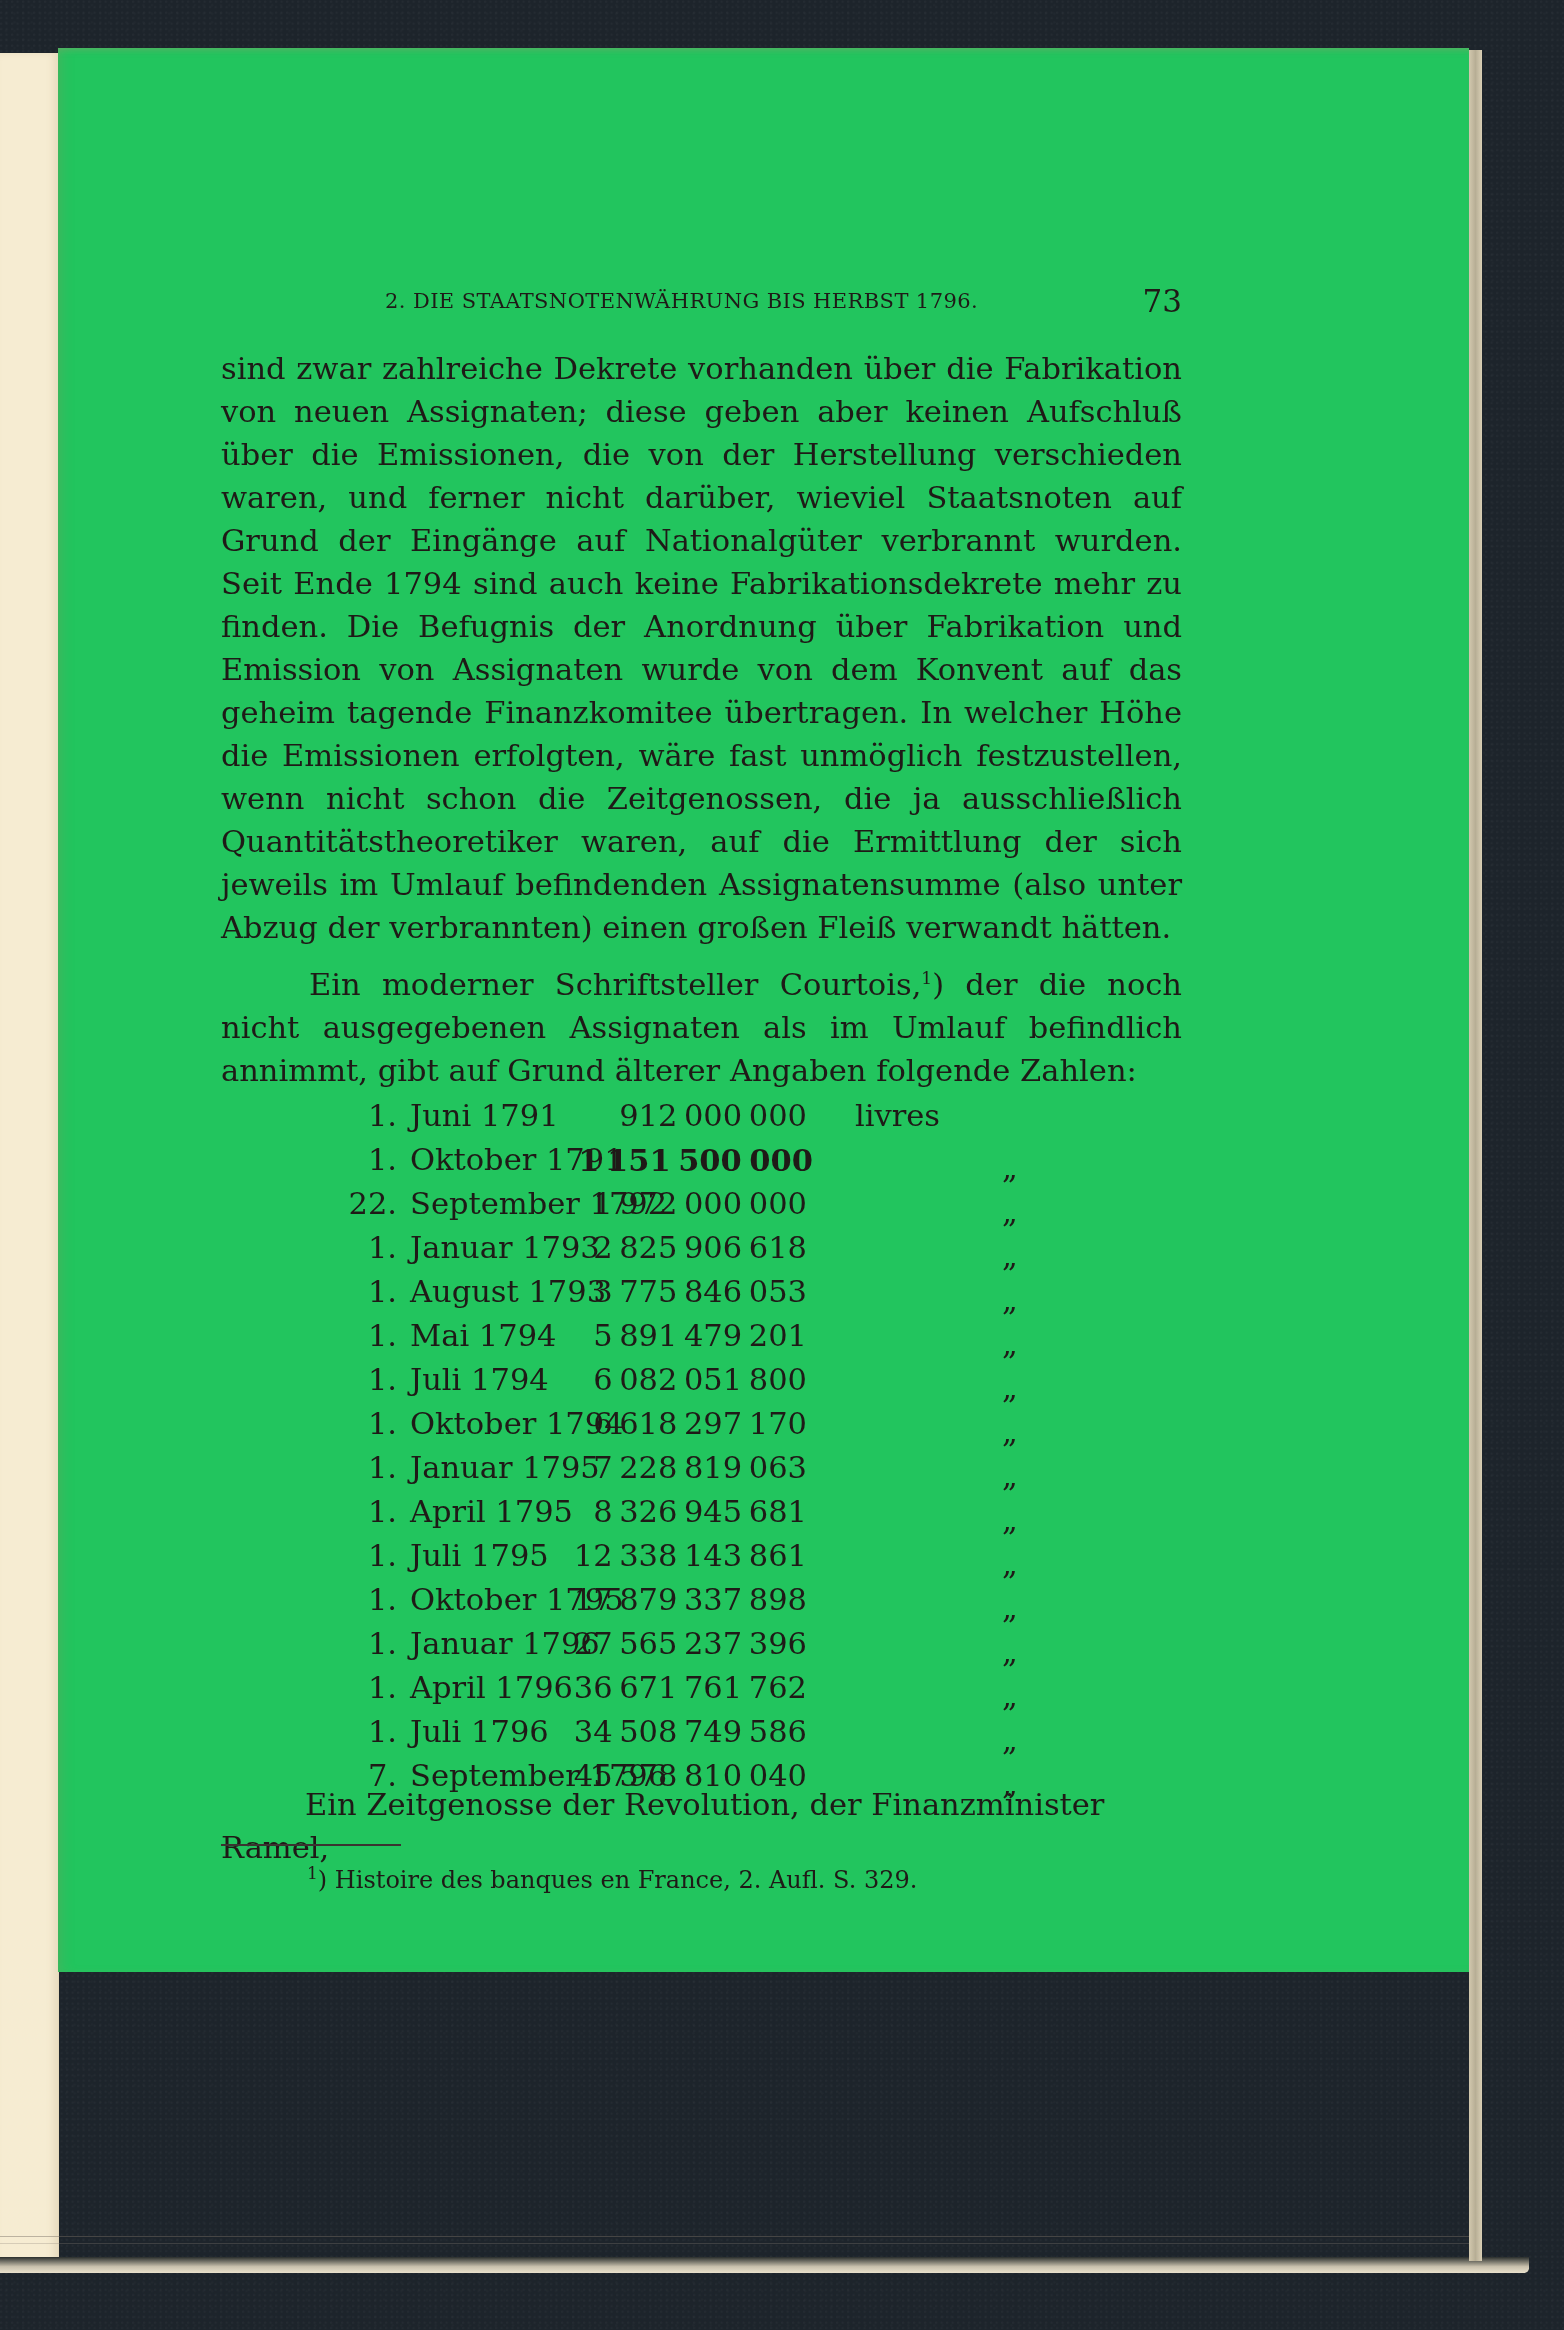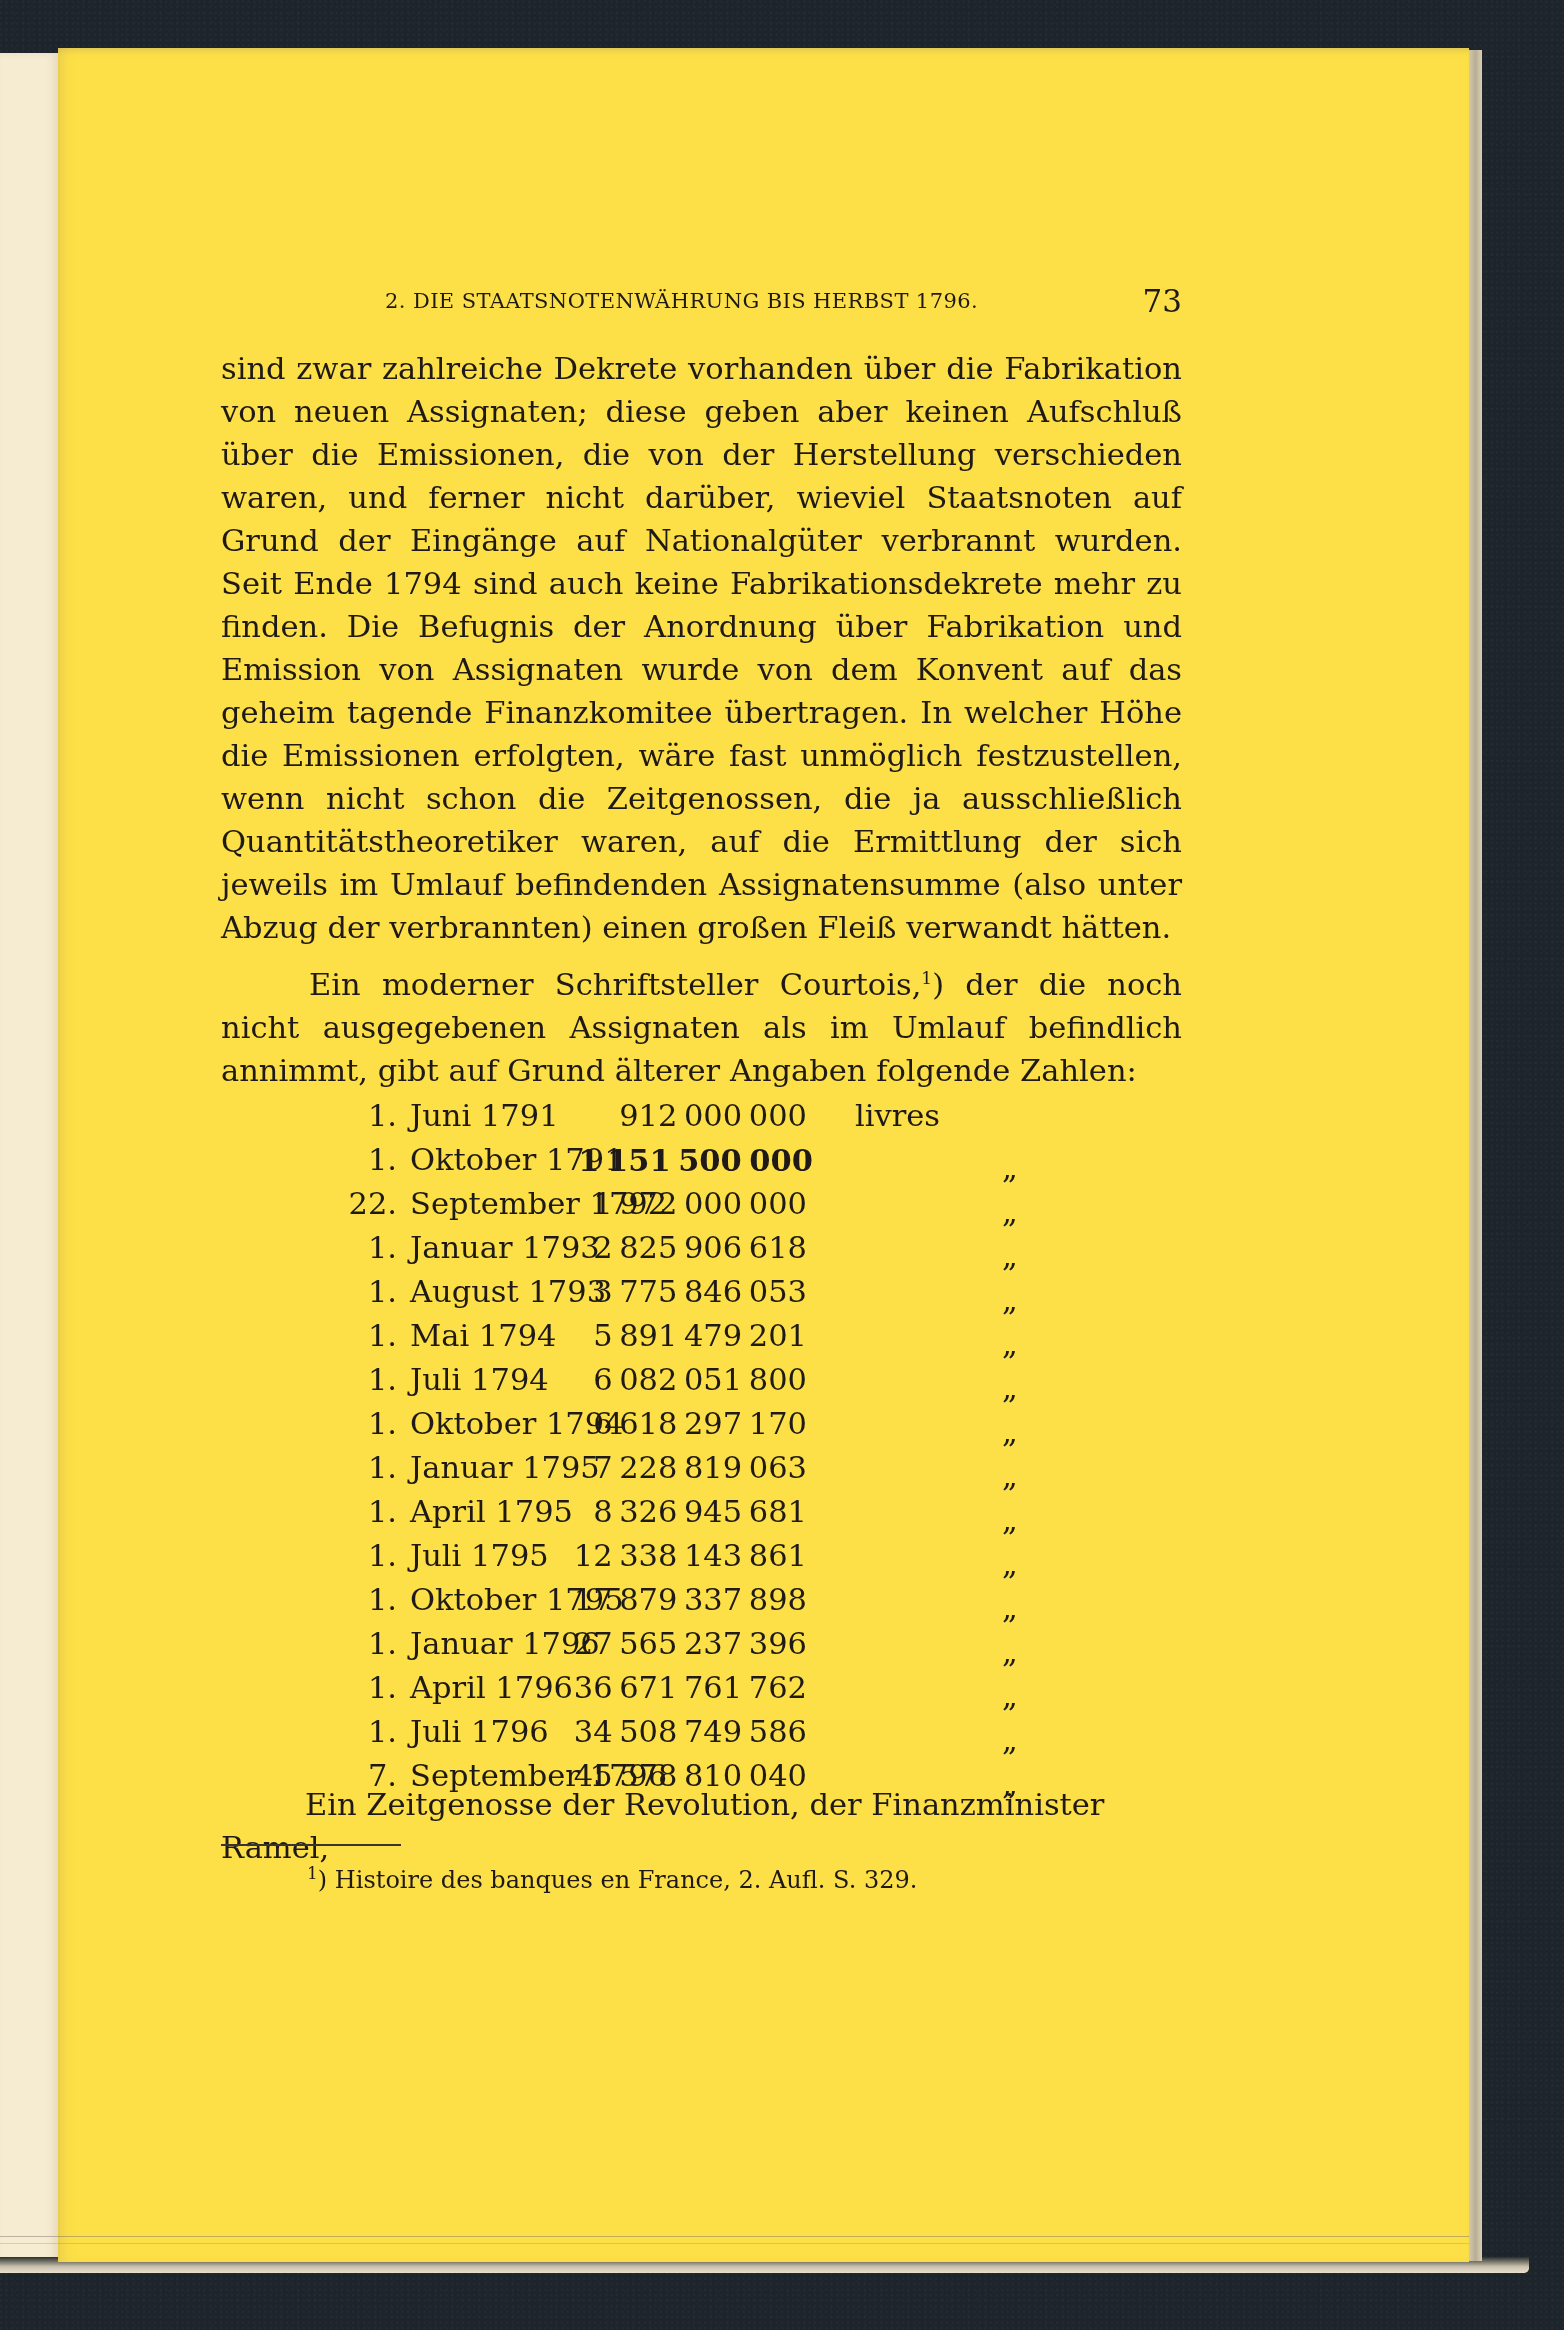--- a/index.html
+++ b/index.html
@@ -36,22 +36,22 @@
       height: 2214px;
       background: #f6ecd2;
       border-right: 1.6px solid #e4d8bb;
       box-shadow: inset -4.7px 0 7.8px rgba(150,130,90,0.15);
     }
     .page {
       position: absolute;
       left: 58px;
       top: 48px;
       width: 1411px;
-      height: 2214px;
-      background: #fde047;
+      height: 1924px;
+      background: #22c55e;
       box-shadow: inset 0 6.3px 7.8px -4.7px rgba(170,150,110,0.4), inset 9.4px 0 12.5px -6.3px rgba(160,140,100,0.25);
     }
     .page-edge-right {
       position: absolute;
       left: 1469px;
       top: 50px;
       width: 12.5px;
       height: 2211px;
       background: linear-gradient(90deg, #d2c8ae, #b7ae95 50%, #d9cfb5);
     }

